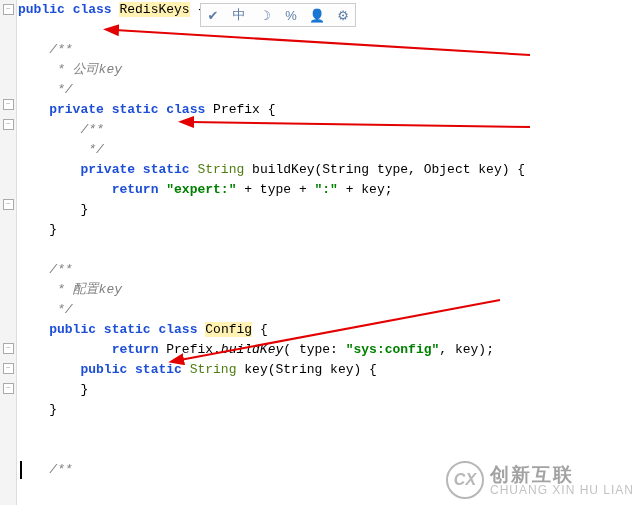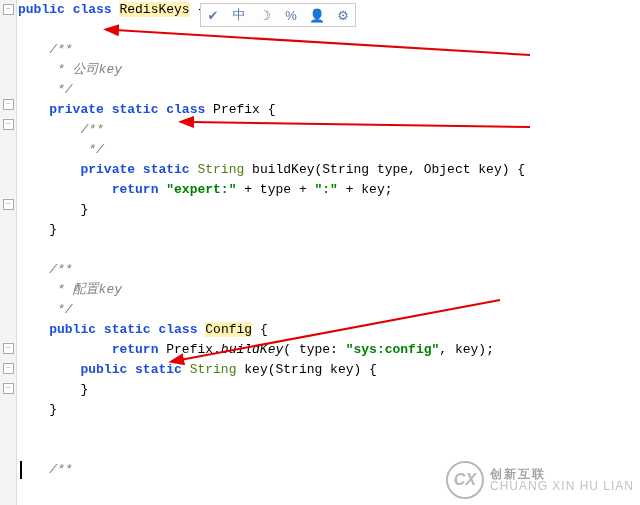--- a/index.html
+++ b/index.html
@@ -72,21 +72,21 @@
     gap:6px;
     opacity:0.6;
     font-family: "Microsoft YaHei", sans-serif;
   }
   .wm-circle {
     width:34px;height:34px;border:2px solid #888;border-radius:50%;
     display:flex;align-items:center;justify-content:center;
     color:#888;font-weight:bold;font-size:16px;font-style:italic;margin-left:32px;
   }
   .wm-text { display:flex;flex-direction:column;line-height:1; }
-  .wm-cn { font-size:12px;color:#666;letter-spacing:2px;font-weight:bold;}
+  .wm-cn { font-size:19px;color:#666;letter-spacing:2px;font-weight:bold;}
   .wm-en { font-size:12px;color:#999;letter-spacing:1px;}
   .fold {
     position:absolute;
     left:3px;
     width:9px;height:9px;
     border:1px solid #aaa;
     background:#fff;
     font-size:8px;
     line-height:8px;
     text-align:center;

